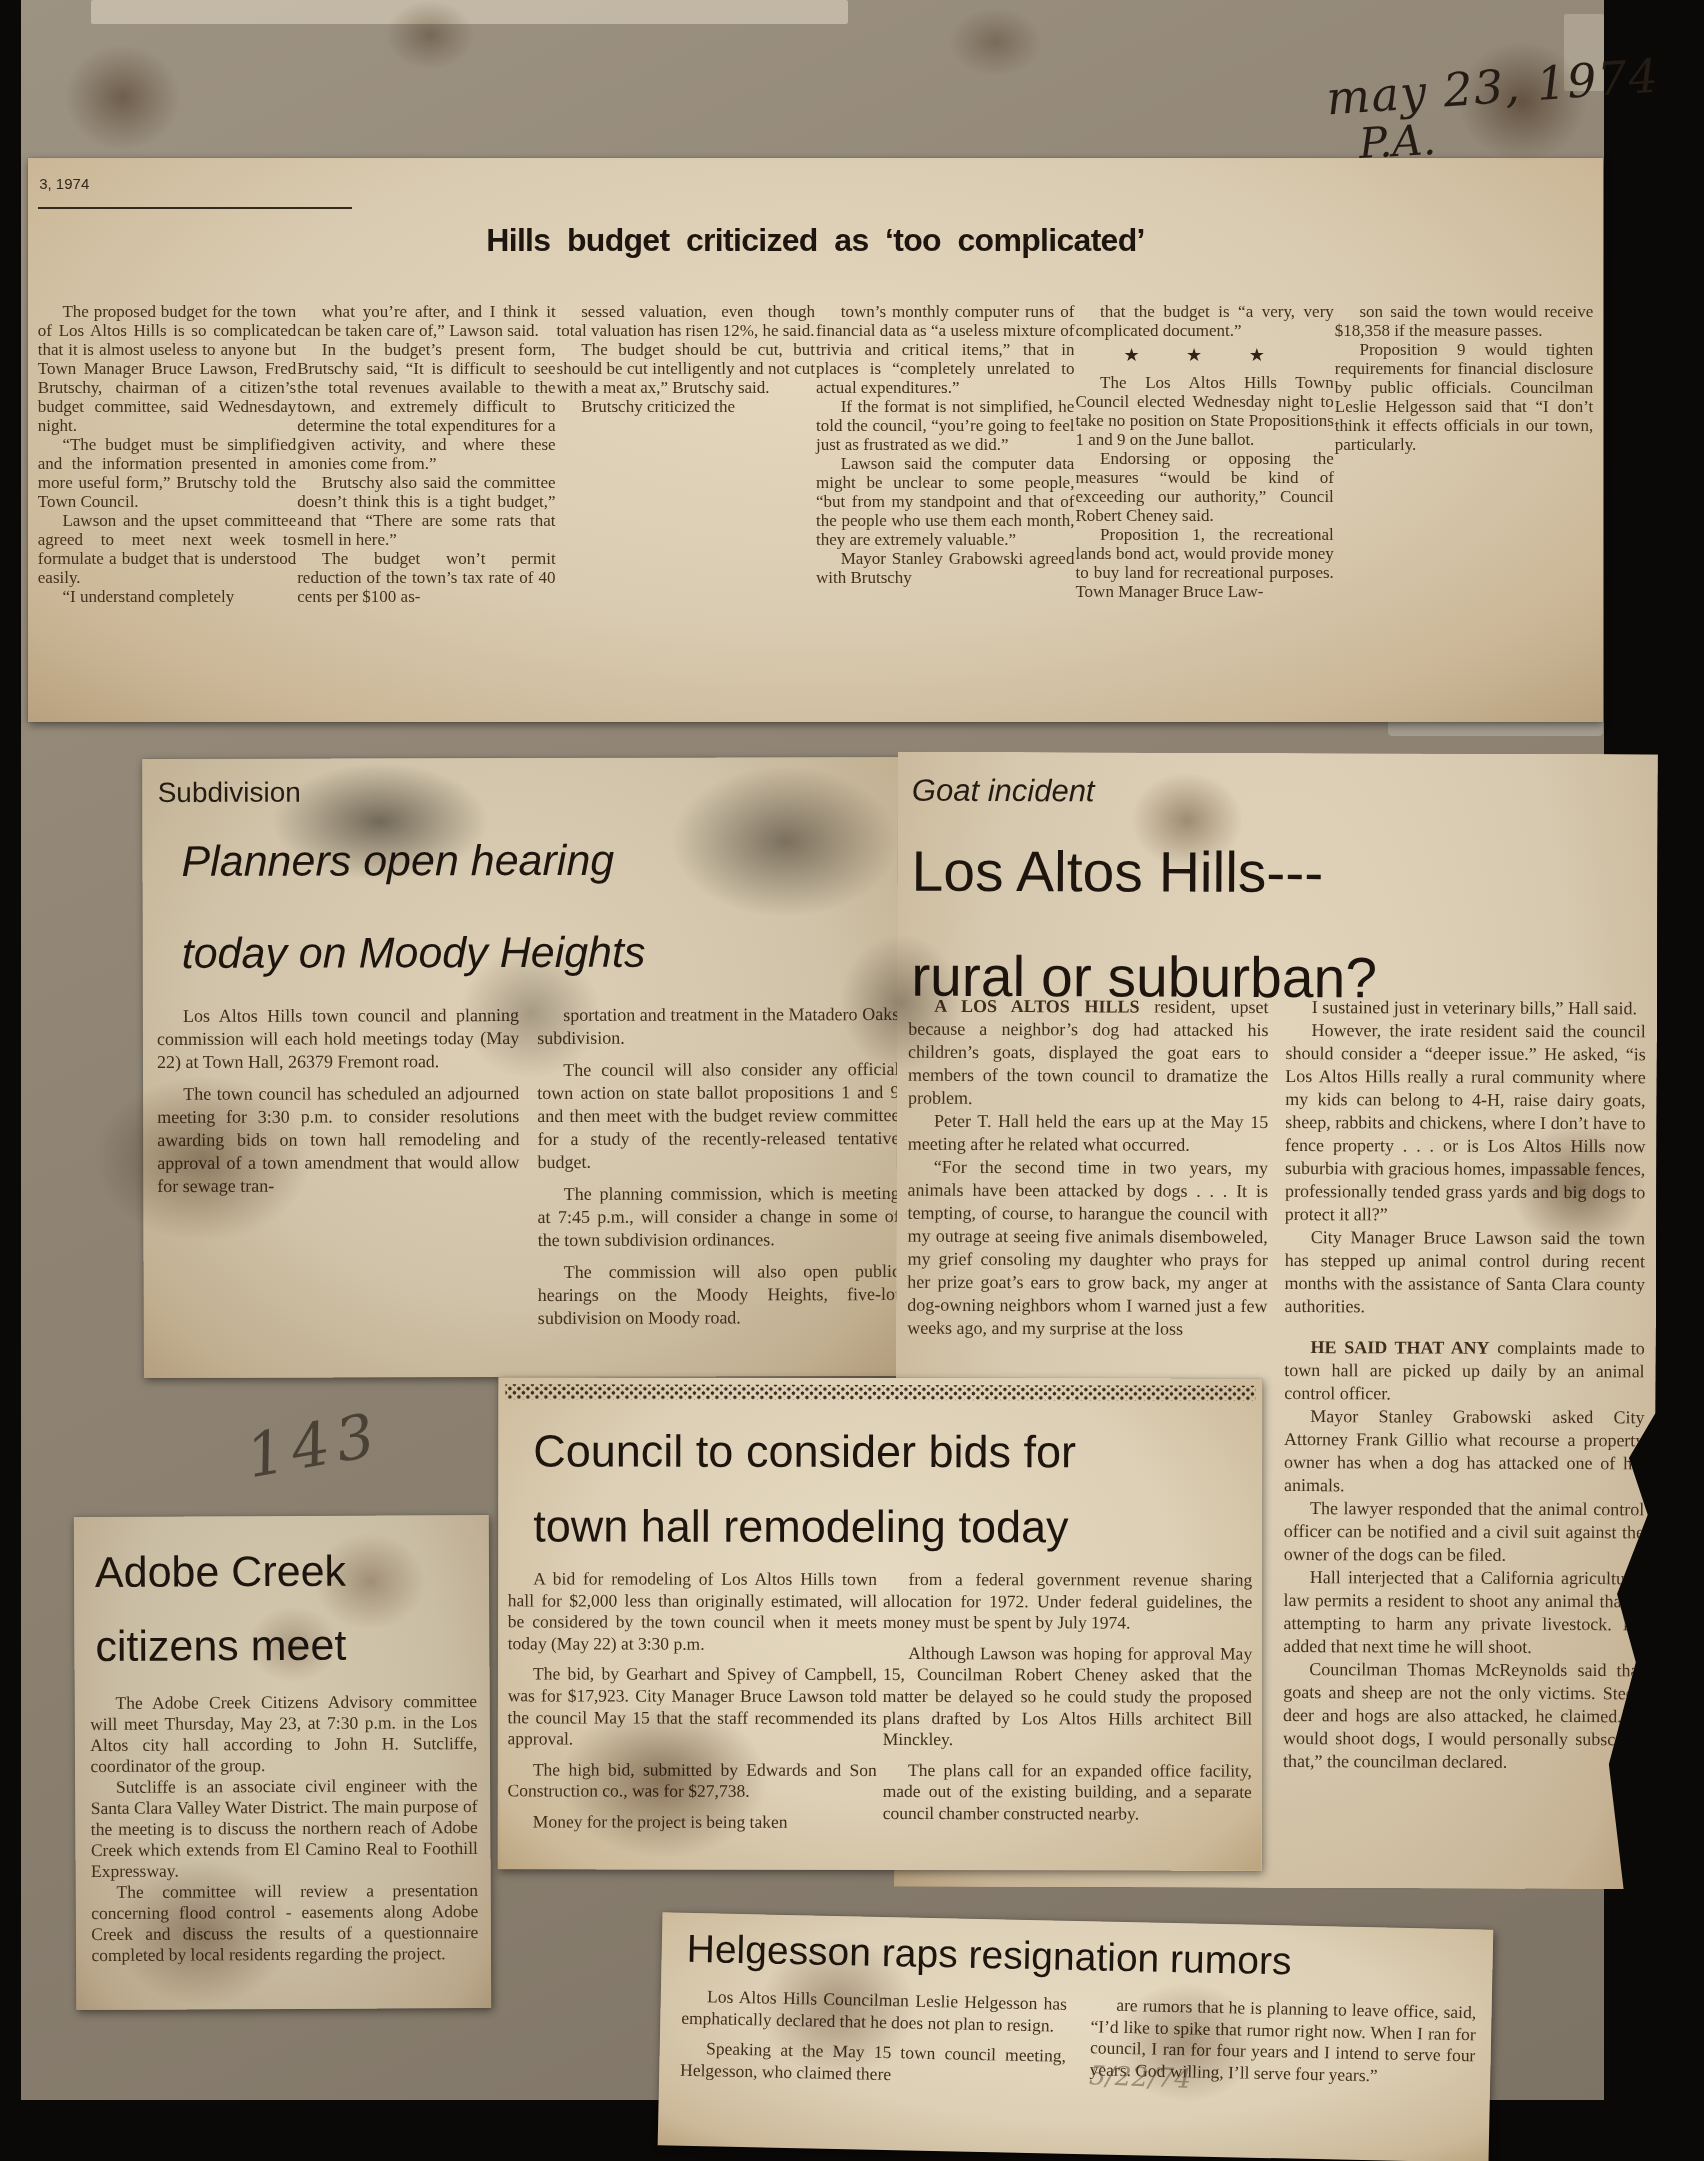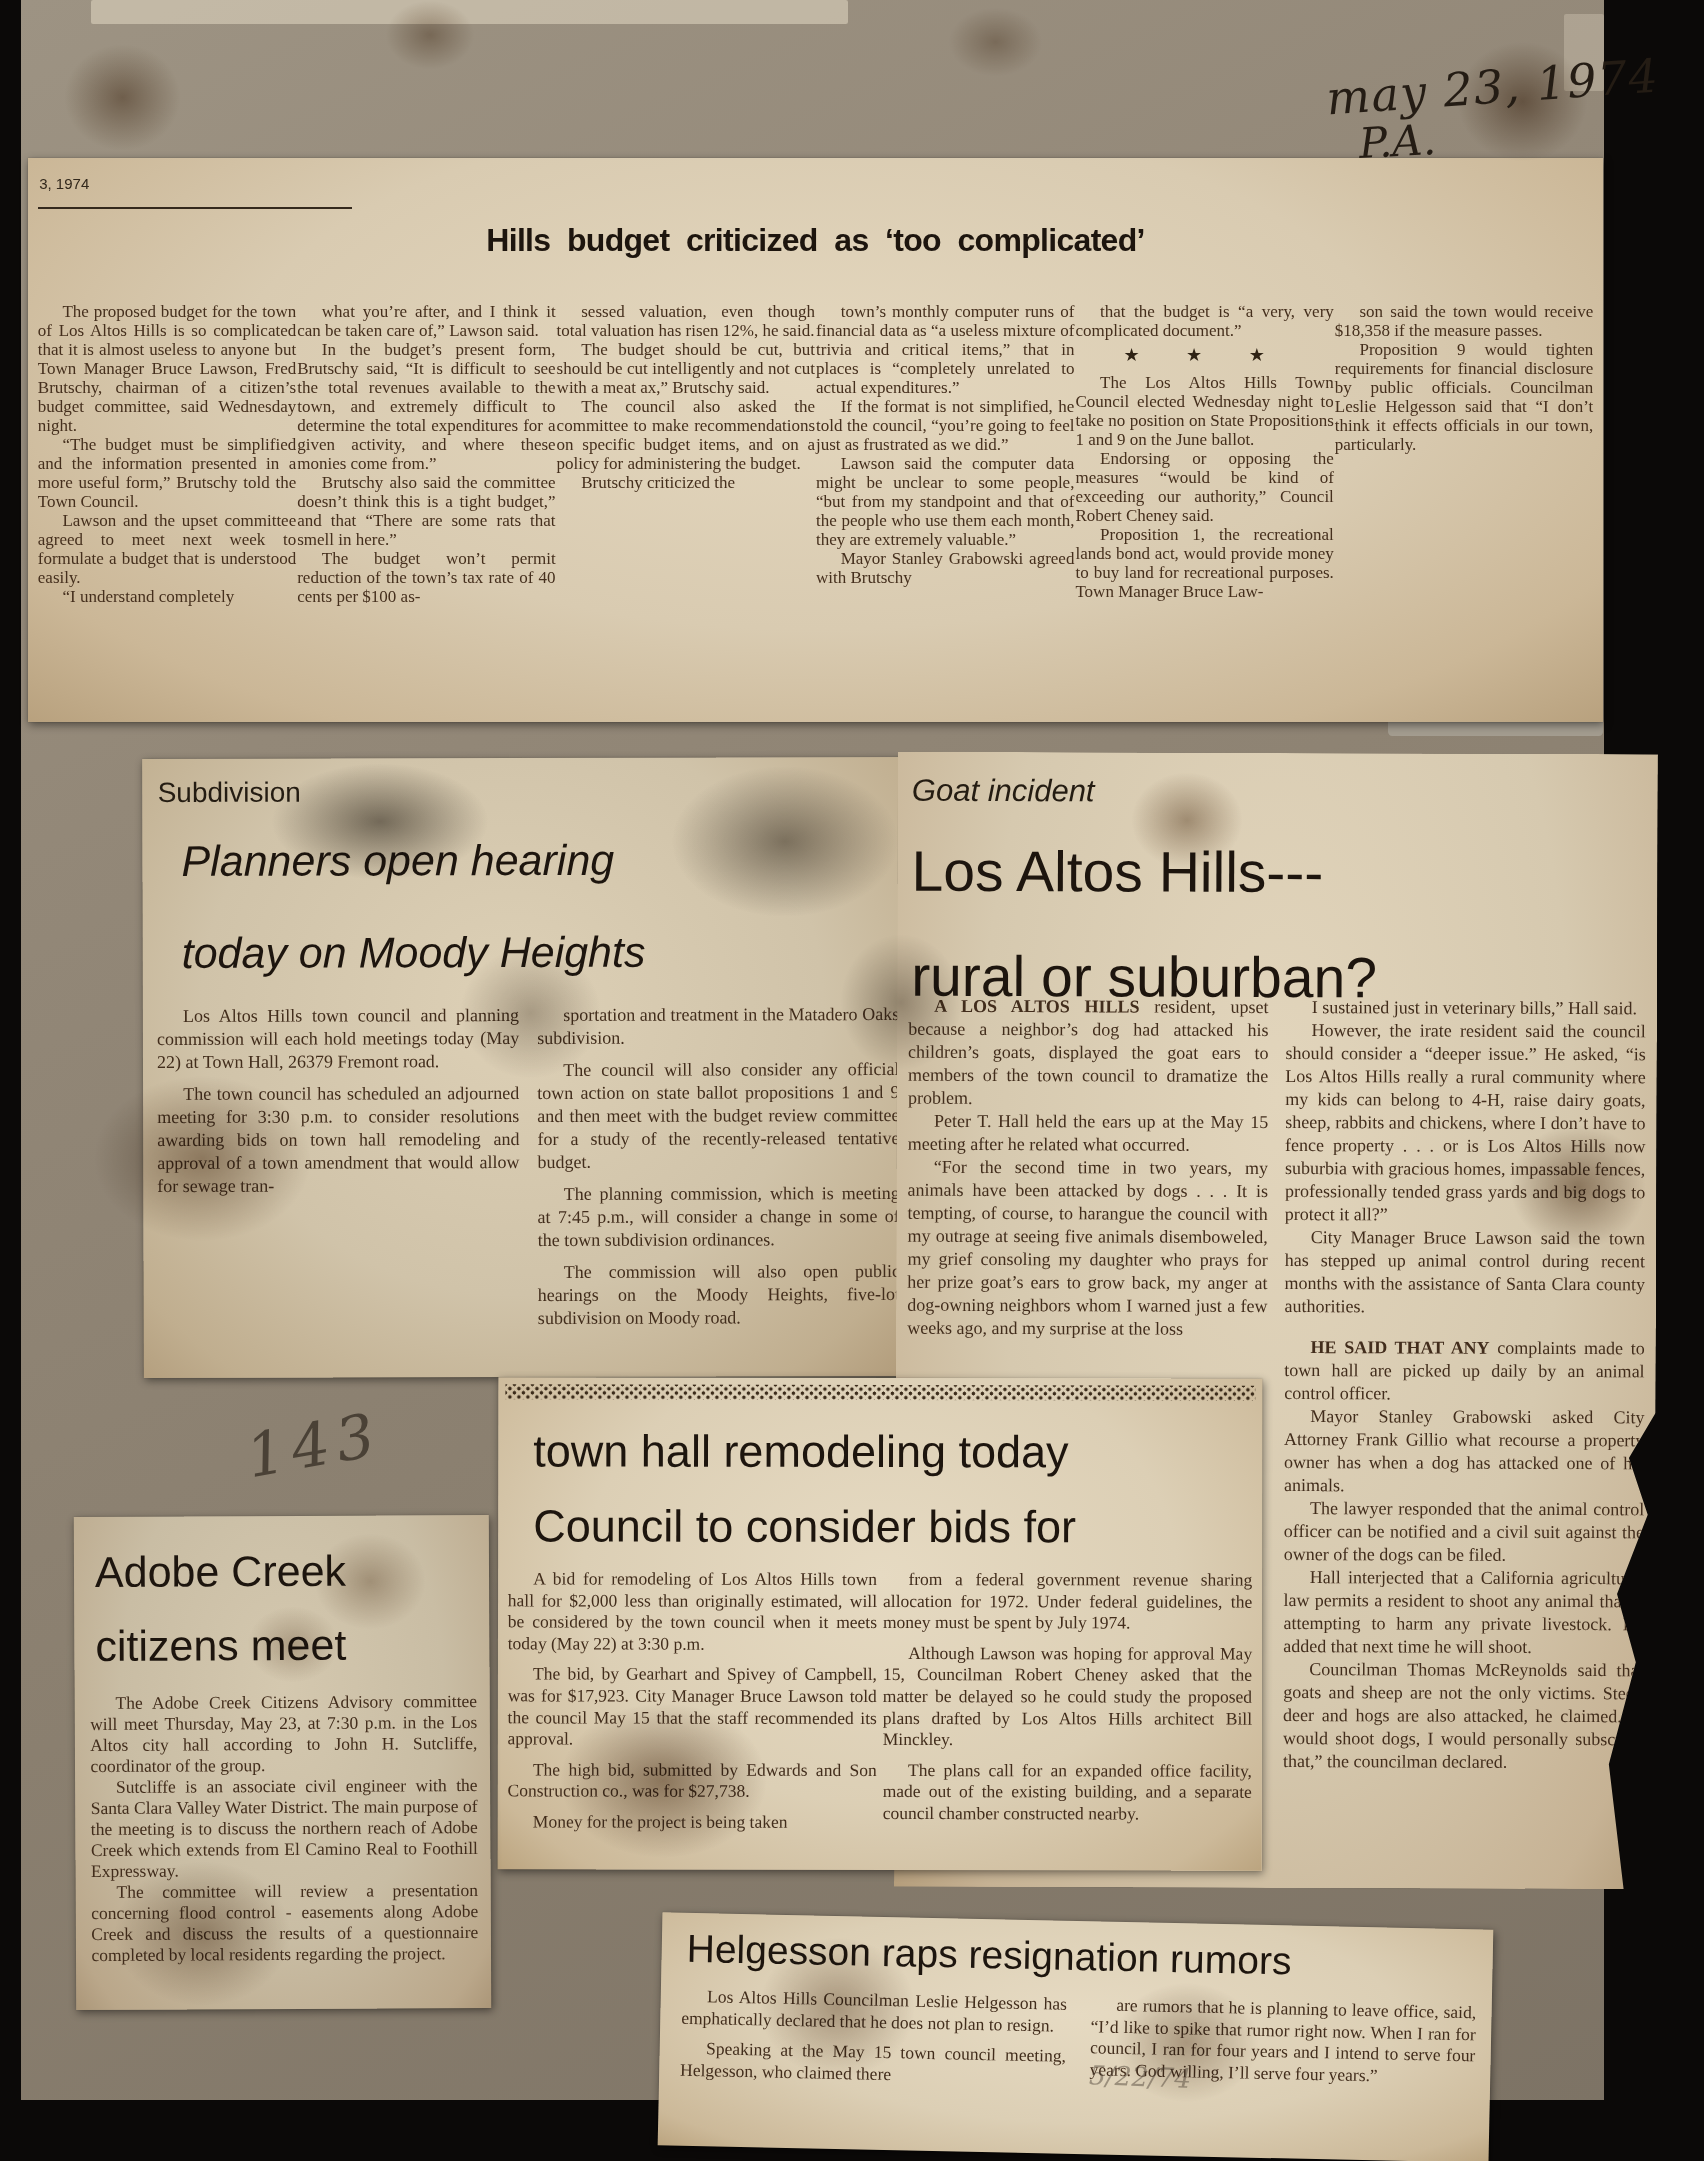--- a/index.html
+++ b/index.html
@@ -58,21 +58,20 @@
       </div>
       <div class="col">
         <p>what you’re after, and I think it can be taken care of,” Lawson said.</p>
         <p>In the budget’s present form, Brutschy said, “It is difficult to see the total revenues available to the town, and extremely difficult to determine the total expenditures for a given activity, and where these monies come from.”</p>
         <p>Brutschy also said the committee doesn’t think this is a tight budget,” and that “There are some rats that smell in here.”</p>
         <p>The budget won’t permit reduction of the town’s tax rate of 40 cents per $100 as-</p>
       </div>
       <div class="col">
         <p>sessed valuation, even though total valuation has risen 12%, he said.</p>
         <p>The budget should be cut, but should be cut intelligently and not cut with a meat ax,” Brutschy said.</p>
-        <p>The council also asked the committee to make recommendations on specific budget items, and on a policy for administering the budget.</p>
         <p>Brutschy criticized the</p>
       </div>
       <div class="col">
         <p>town’s monthly computer runs of financial data as “a useless mixture of trivia and critical items,” that in places is “completely unrelated to actual expenditures.”</p>
         <p>If the format is not simplified, he told the council, “you’re going to feel just as frustrated as we did.”</p>
         <p>Lawson said the computer data might be unclear to some people, “but from my standpoint and that of the people who use them each month, they are extremely valuable.”</p>
         <p>Mayor Stanley Grabowski agreed with Brutschy</p>
       </div>
       <div class="col">
         <p>that the budget is “a very, very complicated document.”</p>
@@ -130,22 +129,22 @@
         <p>The lawyer responded that the animal control officer can be notified and a civil suit against the owner of the dogs can be filed.</p>
         <p>Hall interjected that a California agricultural law permits a resident to shoot any animal that is attempting to harm any private livestock. He added that next time he will shoot.</p>
         <p>Councilman Thomas McReynolds said that goats and sheep are not the only victims. Steer, deer and hogs are also attacked, he claimed. “I would shoot dogs, I would personally subscribe that,” the councilman declared.</p>
       </div>
     </div>
   </div>
 
   <div class="clip paper-d spaced" style="left:498px;top:1378px;width:764px;height:492px;z-index:4;transform:rotate(0.1deg);">
     <div class="dotband" style="left:7px;right:7px;top:7px;"></div>
     <div class="headline" style="position:absolute;left:35px;top:36px;font-size:45px;line-height:75px;">
+      <div>Council to consider bids for</div>
       <div>town hall remodeling today</div>
-      <div>Council to consider bids for</div>
     </div>
     <div class="cols big-serif" style="left:9.8px;right:9.8px;top:191px;gap:6px;font-size:17.5px;line-height:21.6px;justify-content:center;">
       <div class="col">
         <p>A bid for remodeling of Los Altos Hills town hall for $2,000 less than originally estimated, will be considered by the town council when it meets today (May 22) at 3:30 p.m.</p>
         <p>The bid, by Gearhart and Spivey of Campbell, was for $17,923. City Manager Bruce Lawson told the council May 15 that the staff recommended its approval.</p>
         <p>The high bid, submitted by Edwards and Son Construction co., was for $27,738.</p>
         <p>Money for the project is being taken</p>
       </div>
       <div class="col">
         <p>from a federal government revenue sharing allocation for 1972. Under federal guidelines, the money must be spent by July 1974.</p>

